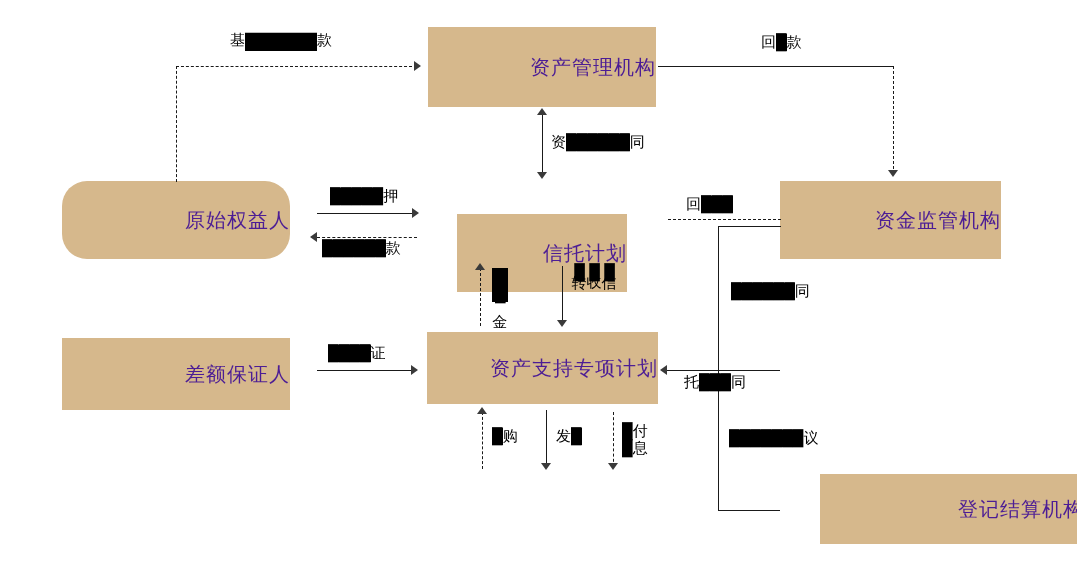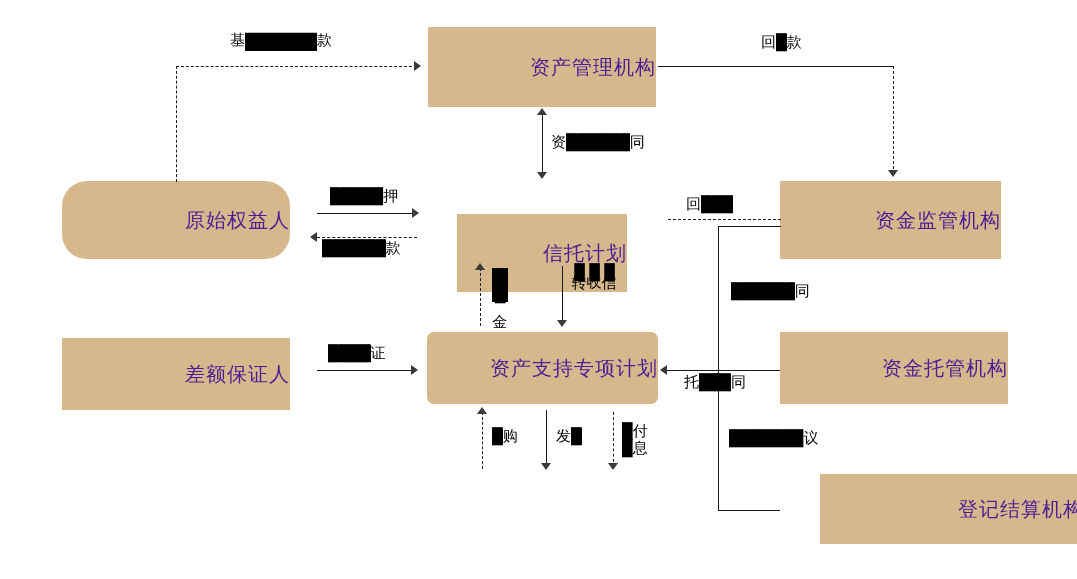--- a/index.html
+++ b/index.html
@@ -51,27 +51,24 @@
   </div>
 
   <div class="box" style="left:780px;top:181px;width:221px;height:78px;">
     <span>资金监管机构</span>
   </div>
 
   <div class="box" style="left:62px;top:332px;width:228px;height:72px;margin-top:6px;">
     <span>差额保证人</span>
   </div>
 
-  <div class="box" style="left:427px;top:332px;width:231px;height:72px;border-radius:7px;">
+  <div class="box" style="left:427px;top:332px;width:231px;height:72px;">
     <span>资产支持专项计划</span>
   </div>
 
-  <div class="box" style="left:780px;top:332px;width:228px;height:72px;">
-    <span>资金托管机构</span>
-  </div>
 
 
   <div class="box" style="left:780px;top:474px;width:264px;height:70px;margin-left:40px;">
     <span>登记结算机构</span>
   </div>
 
   <div class="dash-v" style="left:176px;top:66px;height:116px;"></div>
   <div class="dash-h" style="left:176px;top:66px;width:236px;"></div>
   <div class="ah ah-r" style="left:414px;top:61px;"></div>
 

